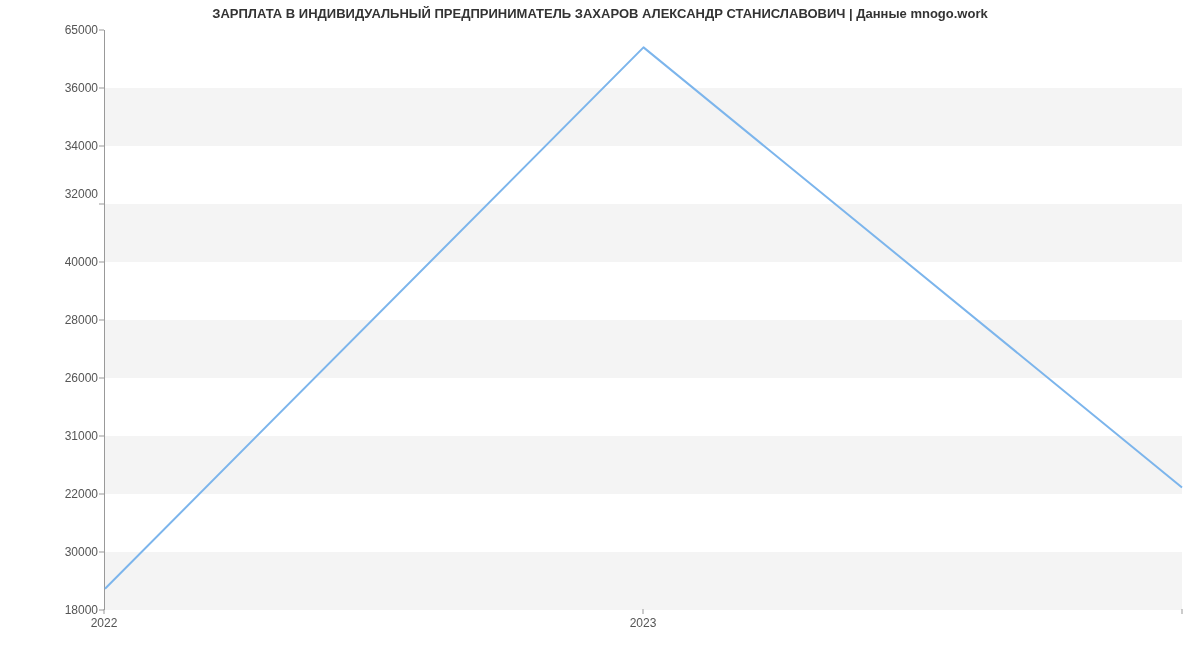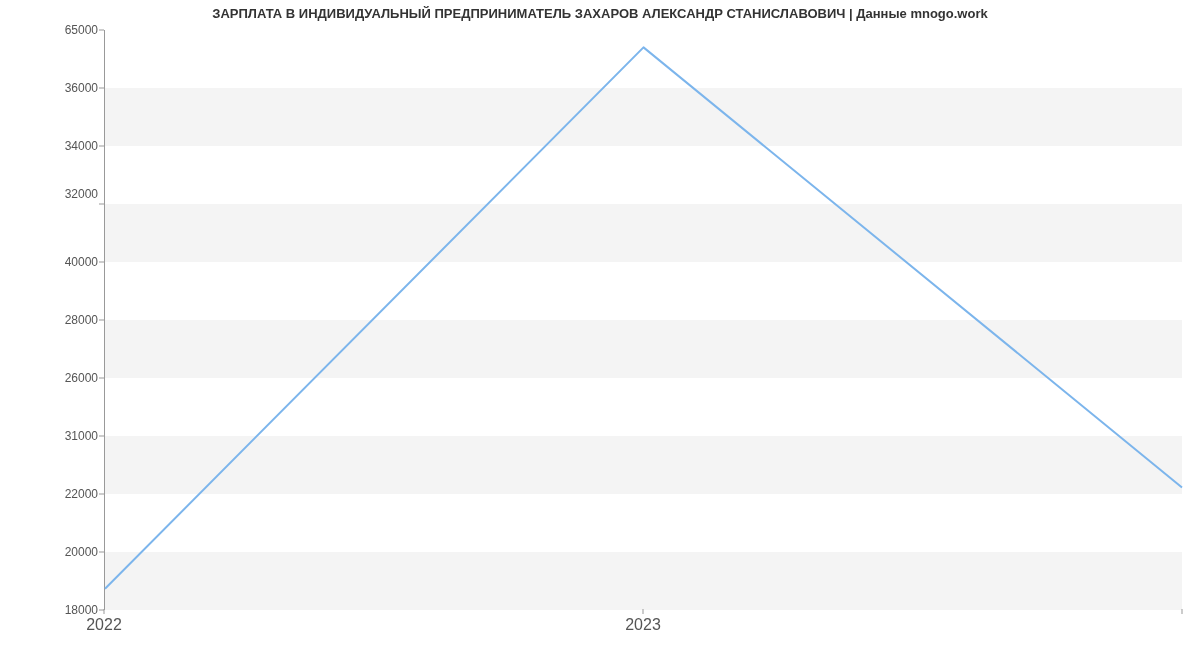--- a/index.html
+++ b/index.html
@@ -56,21 +56,21 @@
     left: 99px;
     width: 5px;
     height: 1px;
     background: #999;
     transform: translateY(-0.5px);
   }
   .x-tick {
     position: absolute;
     top: 616px;
     transform: translateX(-50%);
-    font-size: 16px;
+    font-size: 12px;
     color: #555;
   }
   .x-tick-mark {
     position: absolute;
     top: 609px;
     width: 1px;
     height: 5px;
     background: #999;
     transform: translateX(-0.5px);
   }
@@ -100,21 +100,21 @@
       <div class="band" style="top: 174px; height: 58px;"></div>
       <div class="band" style="top: 290px; height: 58px;"></div>
       <div class="band" style="top: 406px; height: 58px;"></div>
       <div class="band" style="top: 522px; height: 58px;"></div>
     <svg class="line-layer" viewBox="0 0 1078 580" preserveAspectRatio="none">
       <polyline id="series-path" class="series-line" points="0.00,559.70 539.00,17.40 1078.00,458.20"></polyline>
     </svg>
   </div>
 <div class="y-tick" style="top: 610px;">18000</div>
     <div class="y-tick-mark" style="top: 610px;"></div>
-    <div class="y-tick" style="top: 552px;">20000</div>
+    <div class="y-tick" style="top: 552px;">30000</div>
     <div class="y-tick-mark" style="top: 552px;"></div>
     <div class="y-tick" style="top: 494px;">22000</div>
     <div class="y-tick-mark" style="top: 494px;"></div>
     <div class="y-tick" style="top: 436px;">31000</div>
     <div class="y-tick-mark" style="top: 436px;"></div>
     <div class="y-tick" style="top: 378px;">26000</div>
     <div class="y-tick-mark" style="top: 378px;"></div>
     <div class="y-tick" style="top: 320px; text-align: right;">28000</div>
     <div class="y-tick-mark" style="top: 320px;"></div>
     <div class="y-tick" style="top: 262px;">40000</div>

